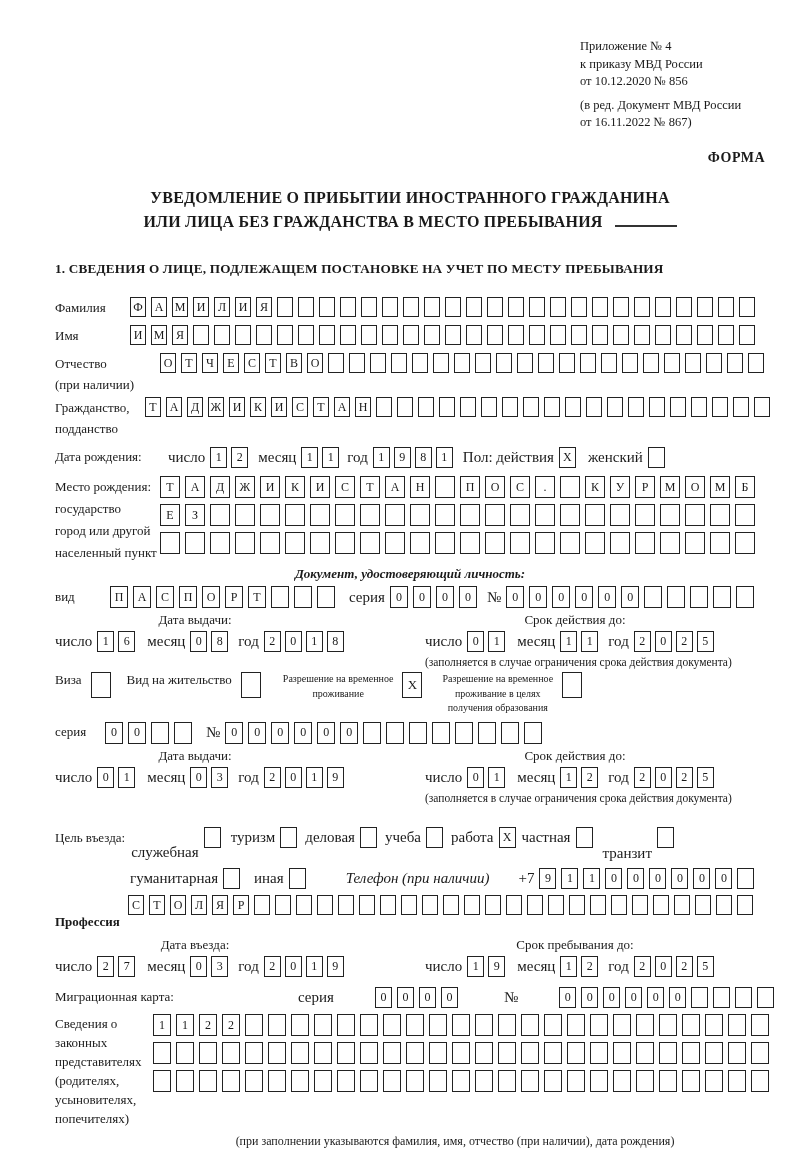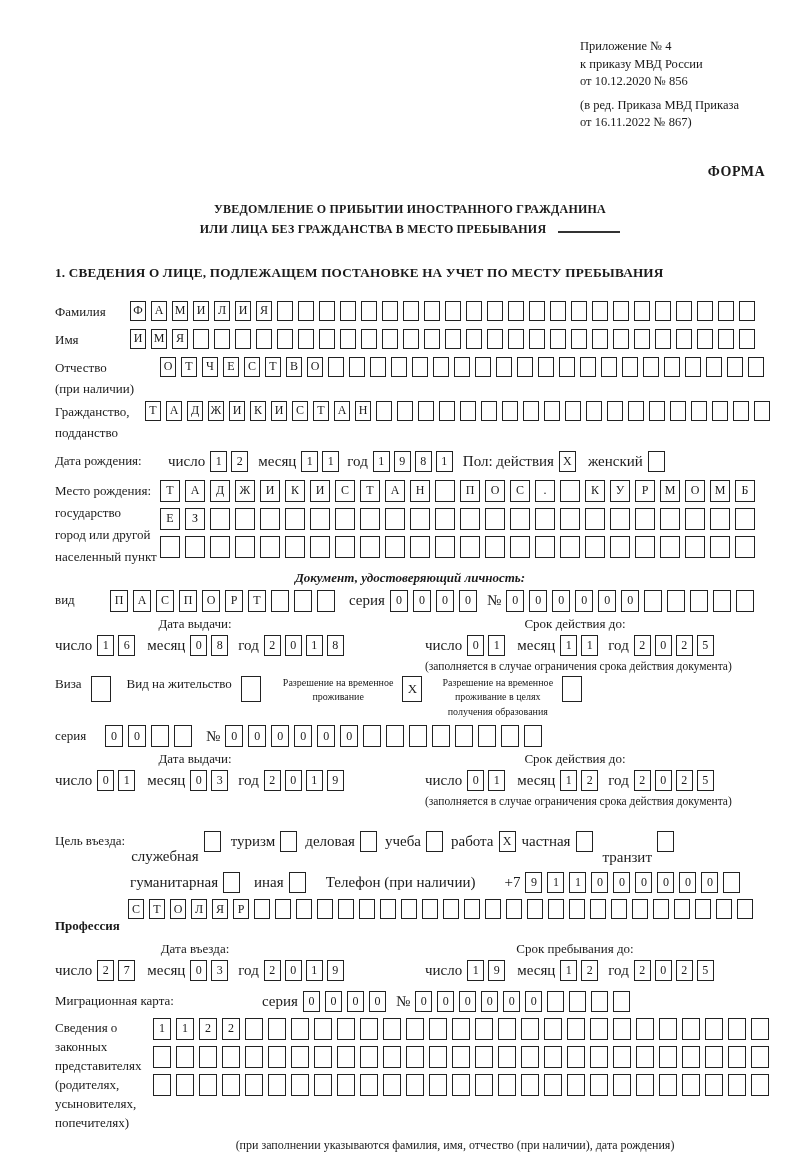--- a/index.html
+++ b/index.html
@@ -2,22 +2,22 @@
 <html><head>
 <meta charset="utf-8">
 <style>
   html,body{margin:0;padding:0;background:#e8e8e8;}
   .page{width:800px;height:1163px;background:#fff;color:#1a1a1a;
         font-family:"Liberation Serif","DejaVu Serif",serif;position:relative;overflow:hidden;}
   .content{padding:38px 35px 0 55px;box-sizing:border-box;}
   .top-right-wrap{display:flex;justify-content:flex-end;}
   .top-right{width:185px;font-size:12.5px;line-height:1.4;text-align:left;}
   .top-right .sub{margin-top:6px;}
-  .forma{font-size:14px;font-weight:bold;text-align:right;margin-top:32px;letter-spacing:.5px;}
-  .title{margin-top:20px;text-align:center;font-size:12px;font-weight:bold;line-height:1.55;letter-spacing:.2px;}
+  .forma{font-size:14px;font-weight:bold;text-align:right;margin-top:18px;letter-spacing:.5px;}
+  .title{margin-top:20px;text-align:center;font-size:16px;font-weight:bold;line-height:1.55;letter-spacing:.2px;}
   .title-underline{display:inline-block;width:62px;border-bottom:2px solid #333;height:13px;margin-left:12px;}
   .sec-head{margin-top:26px;font-size:13.2px;font-weight:bold;letter-spacing:.2px;}
   .row{display:flex;align-items:flex-start;}
   .inline{display:flex;align-items:center;}
   .lbl{font-size:13px;line-height:1.3;flex:0 0 auto;}
   .lblcol{font-size:13px;line-height:21px;flex:0 0 auto;}
   .cells{display:flex;gap:5px;flex:0 0 auto;}
   .cell{box-sizing:border-box;flex:0 0 auto;width:16px;height:20px;border:1.5px solid #222;
         display:flex;align-items:center;justify-content:center;font-size:12px;background:#fff;}
   .cell.md{width:17px;height:21px;}
@@ -25,34 +25,34 @@
   .cell.pl{width:20px;height:22px;}
   .cell.xl{width:20px;height:26px;font-size:13px;}
   .cells.tight{gap:4px;}
   .stackrows>.cells{margin-bottom:6px;}
   .dates-row{display:flex;}
   .date-head{font-size:13px;text-align:center;margin-bottom:3px;}
   .dgl{font-size:15px;margin:0 5px 0 0;}
   .note{font-size:11.5px;line-height:1.3;}
   .cb-item{display:flex;align-items:flex-start;gap:9px;}
   .cb-label-c{font-size:10px;text-align:center;line-height:1.45;}
-  .mt2{margin-top:2px;}.mt4{margin-top:4px;}.mt6{margin-top:6px;}.mt8{margin-top:8px;}.mt10{margin-top:10px;}.mt20{margin-top:20px;}
+  .mt2{margin-top:2px;}.mt4{margin-top:4px;}.mt6{margin-top:6px;}.mt8{margin-top:8px;}.mt10{margin-top:10px;gap:36px;}.mt20{margin-top:20px;}
 </style>
 </head>
 <body>
 
 <div class="page">
   <div class="content">
 
     <div class="top-right-wrap">
       <div class="top-right">
         <div>Приложение № 4</div>
         <div>к приказу МВД России</div>
         <div>от 10.12.2020 № 856</div>
-        <div class="sub">(в ред. Приказа МВД Приказа</div>
+        <div class="sub">(в ред. Документ МВД России</div>
         <div>от 16.11.2022 № 867)</div>
       </div>
     </div>
 
     <div class="forma">ФОРМА</div>
 
     <div class="title">
       <div>УВЕДОМЛЕНИЕ О ПРИБЫТИИ ИНОСТРАННОГО ГРАЖДАНИНА</div>
       <div><span>ИЛИ ЛИЦА БЕЗ ГРАЖДАНСТВА В МЕСТО ПРЕБЫВАНИЯ</span><span class="title-underline"></span></div>
     </div>
@@ -557,21 +557,21 @@
 
     <div class="inline mt6" style="margin-left:75px;">
       <span class="dgl">гуманитарная</span>
       <span class="cells">
           <span class="cell md"></span>
         </span>
       <span class="dgl" style="margin-left:14px;">иная</span>
       <span class="cells">
           <span class="cell md"></span>
         </span>
-      <span class="dgl" style="margin-left:20px;">Телефон (при наличии)</span>
+      <span class="dgl" style="margin-left:40px;font-style:italic;">Телефон (при наличии)</span>
       <span class="dgl" style="margin-left:24px;">+7</span>
       <span class="cells">
           <span class="cell md">9</span>
           <span class="cell md">1</span>
           <span class="cell md">1</span>
           <span class="cell md">0</span>
           <span class="cell md">0</span>
           <span class="cell md">0</span>
           <span class="cell md">0</span>
           <span class="cell md">0</span>

